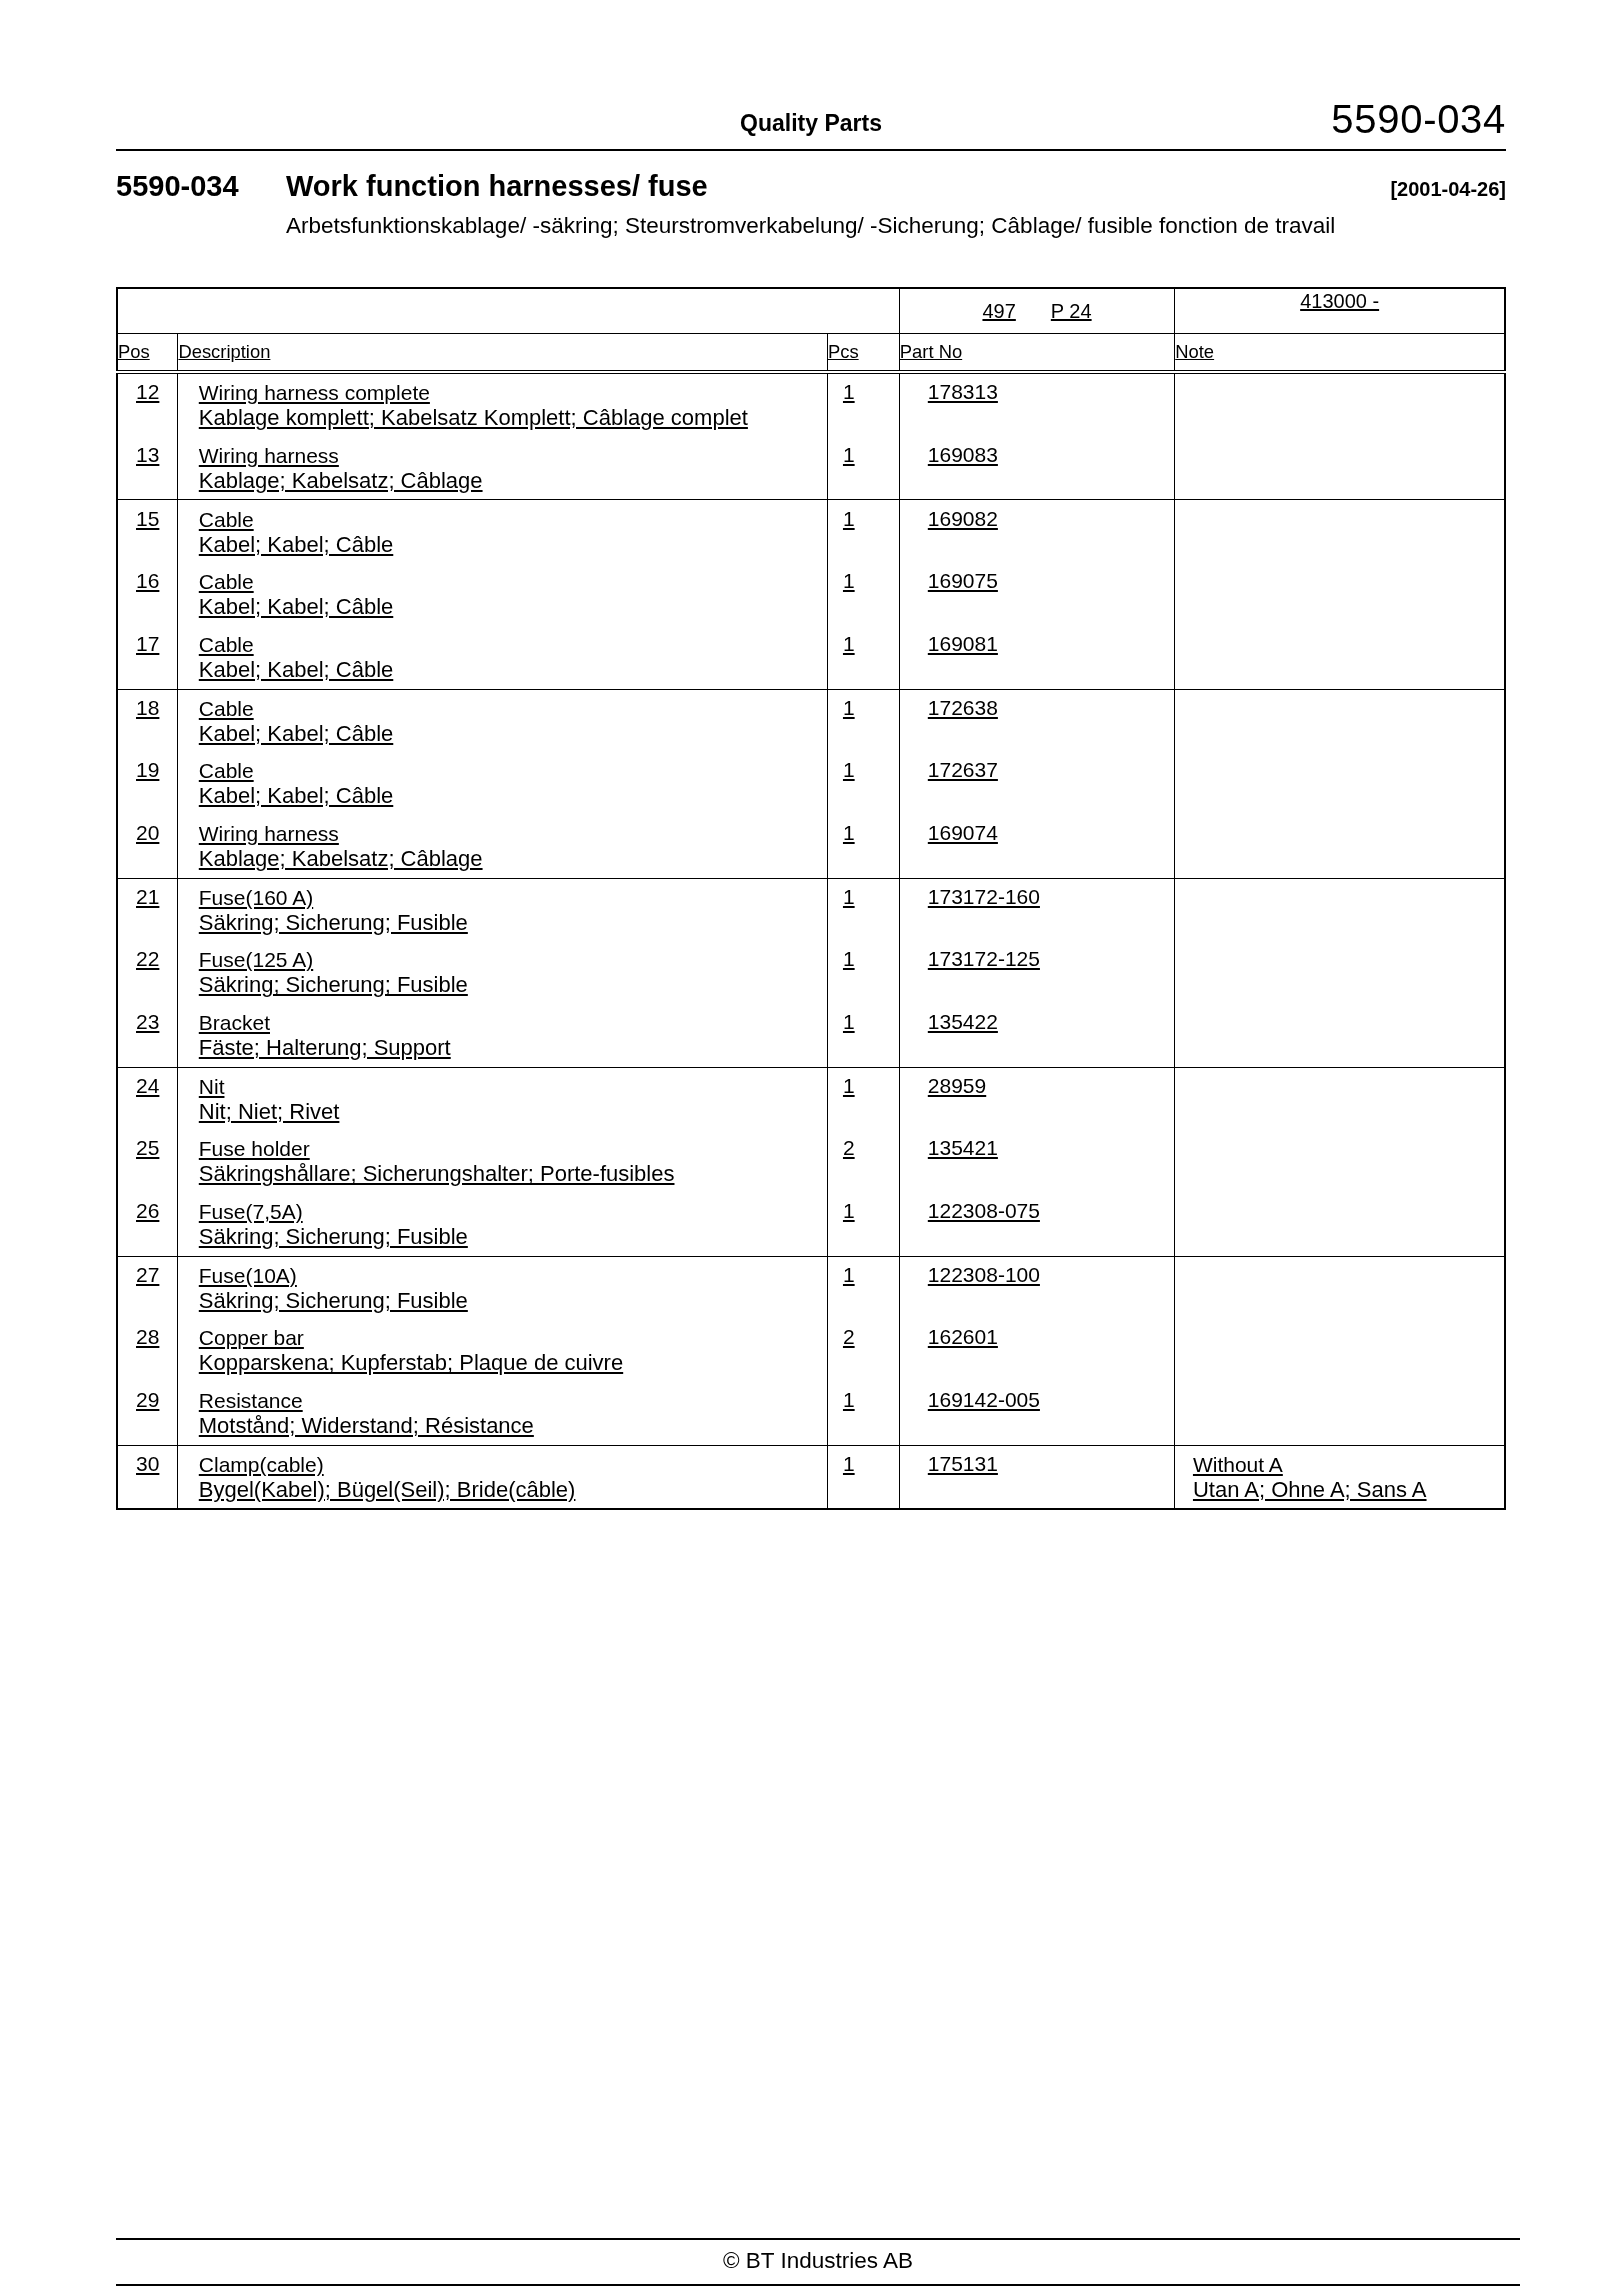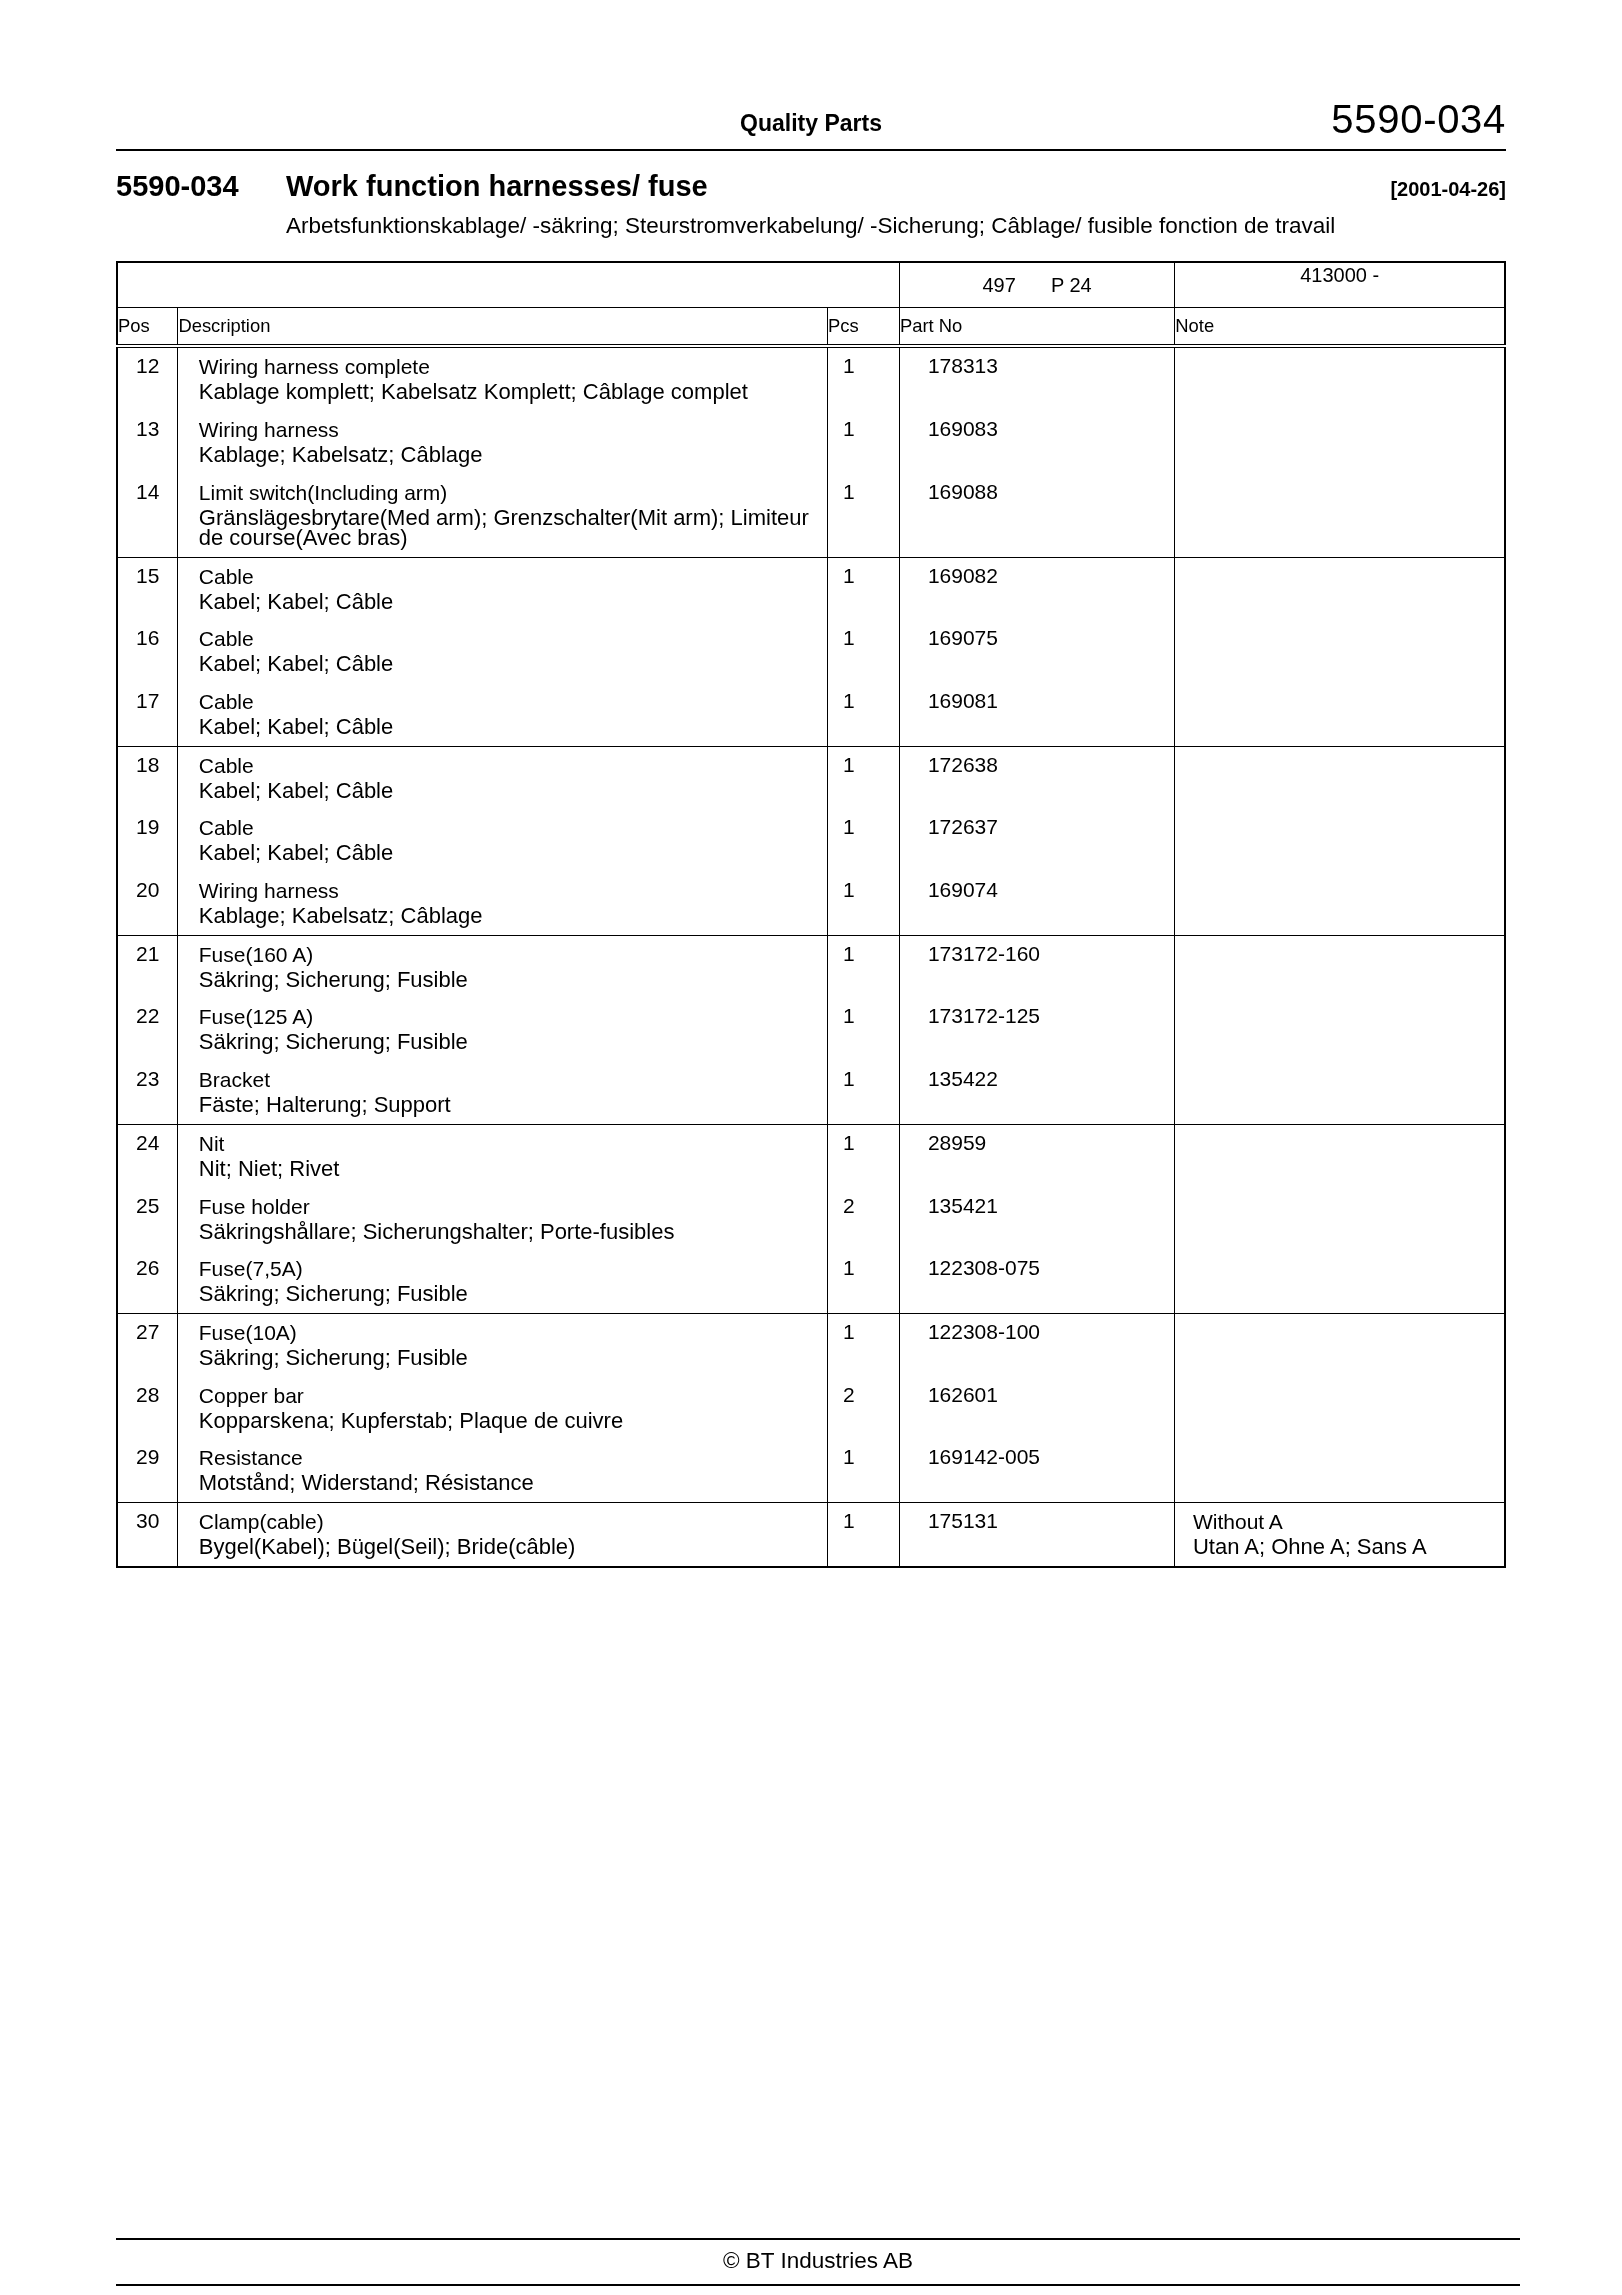--- a/index.html
+++ b/index.html
@@ -20,21 +20,21 @@
   
   .titleblock { display:flex; margin-top:19px; }
   .title-num { width:170px; font-size:29px; font-weight:bold; }
   .title-main { flex:1; }
   .title-line { display:flex; justify-content:space-between; align-items:baseline; }
   .title { font-size:29px; font-weight:bold; }
   .date { font-size:20px; font-weight:bold; white-space:nowrap; }
   .subtitle { margin-top:8.2px; font-size:22.5px; line-height:30px; max-width:1145px; }
 
   
-  .parts-table { width:100%; border-collapse:collapse; margin-top:20px; border:2px solid #000; }
+  .parts-table { width:100%; border-collapse:collapse; margin-top:46px; border:2px solid #000;text-decoration:underline; }
   .parts-table td, .parts-table th { border-left:1.4px solid #000; vertical-align:top; }
   .parts-table td:first-child, .parts-table th:first-child { border-left:none; }
 
   .meta-row td { border-bottom:1.4px solid #000; height:46px; font-size:20px; }
   .meta-ref { display:flex; justify-content:center; gap:35px; padding-top:11px; }
   .meta-serial { text-align:center; padding-top:1px; }
 
   .head-row th { font-weight:400; font-size:18.4px; padding:6.1px 0 7.5px; border-bottom:4.8px double #000; text-align:left; }
 
   tbody td { padding-top:6.1px; padding-bottom:8.2px; }
@@ -119,30 +119,20 @@
         <tr>
           <td class="pos">13</td>
           <td class="desc">
             <div class="main">Wiring harness</div>
             <div class="sub">Kablage; Kabelsatz; Câblage</div>
           </td>
           <td class="pcs">1</td>
           <td class="partno">169083</td>
           <td class="note"></td>
         </tr>
-        <tr>
-          <td class="pos">14</td>
-          <td class="desc">
-            <div class="main">Limit switch(Including arm)</div>
-            <div class="sub">Gränslägesbrytare(Med arm); Grenzschalter(Mit arm); Limiteur de course(Avec bras)</div>
-          </td>
-          <td class="pcs">1</td>
-          <td class="partno">169088</td>
-          <td class="note"></td>
-        </tr>
         <tr class="group-start">
           <td class="pos">15</td>
           <td class="desc">
             <div class="main">Cable</div>
             <div class="sub">Kabel; Kabel; Câble</div>
           </td>
           <td class="pcs">1</td>
           <td class="partno">169082</td>
           <td class="note"></td>
         </tr>

